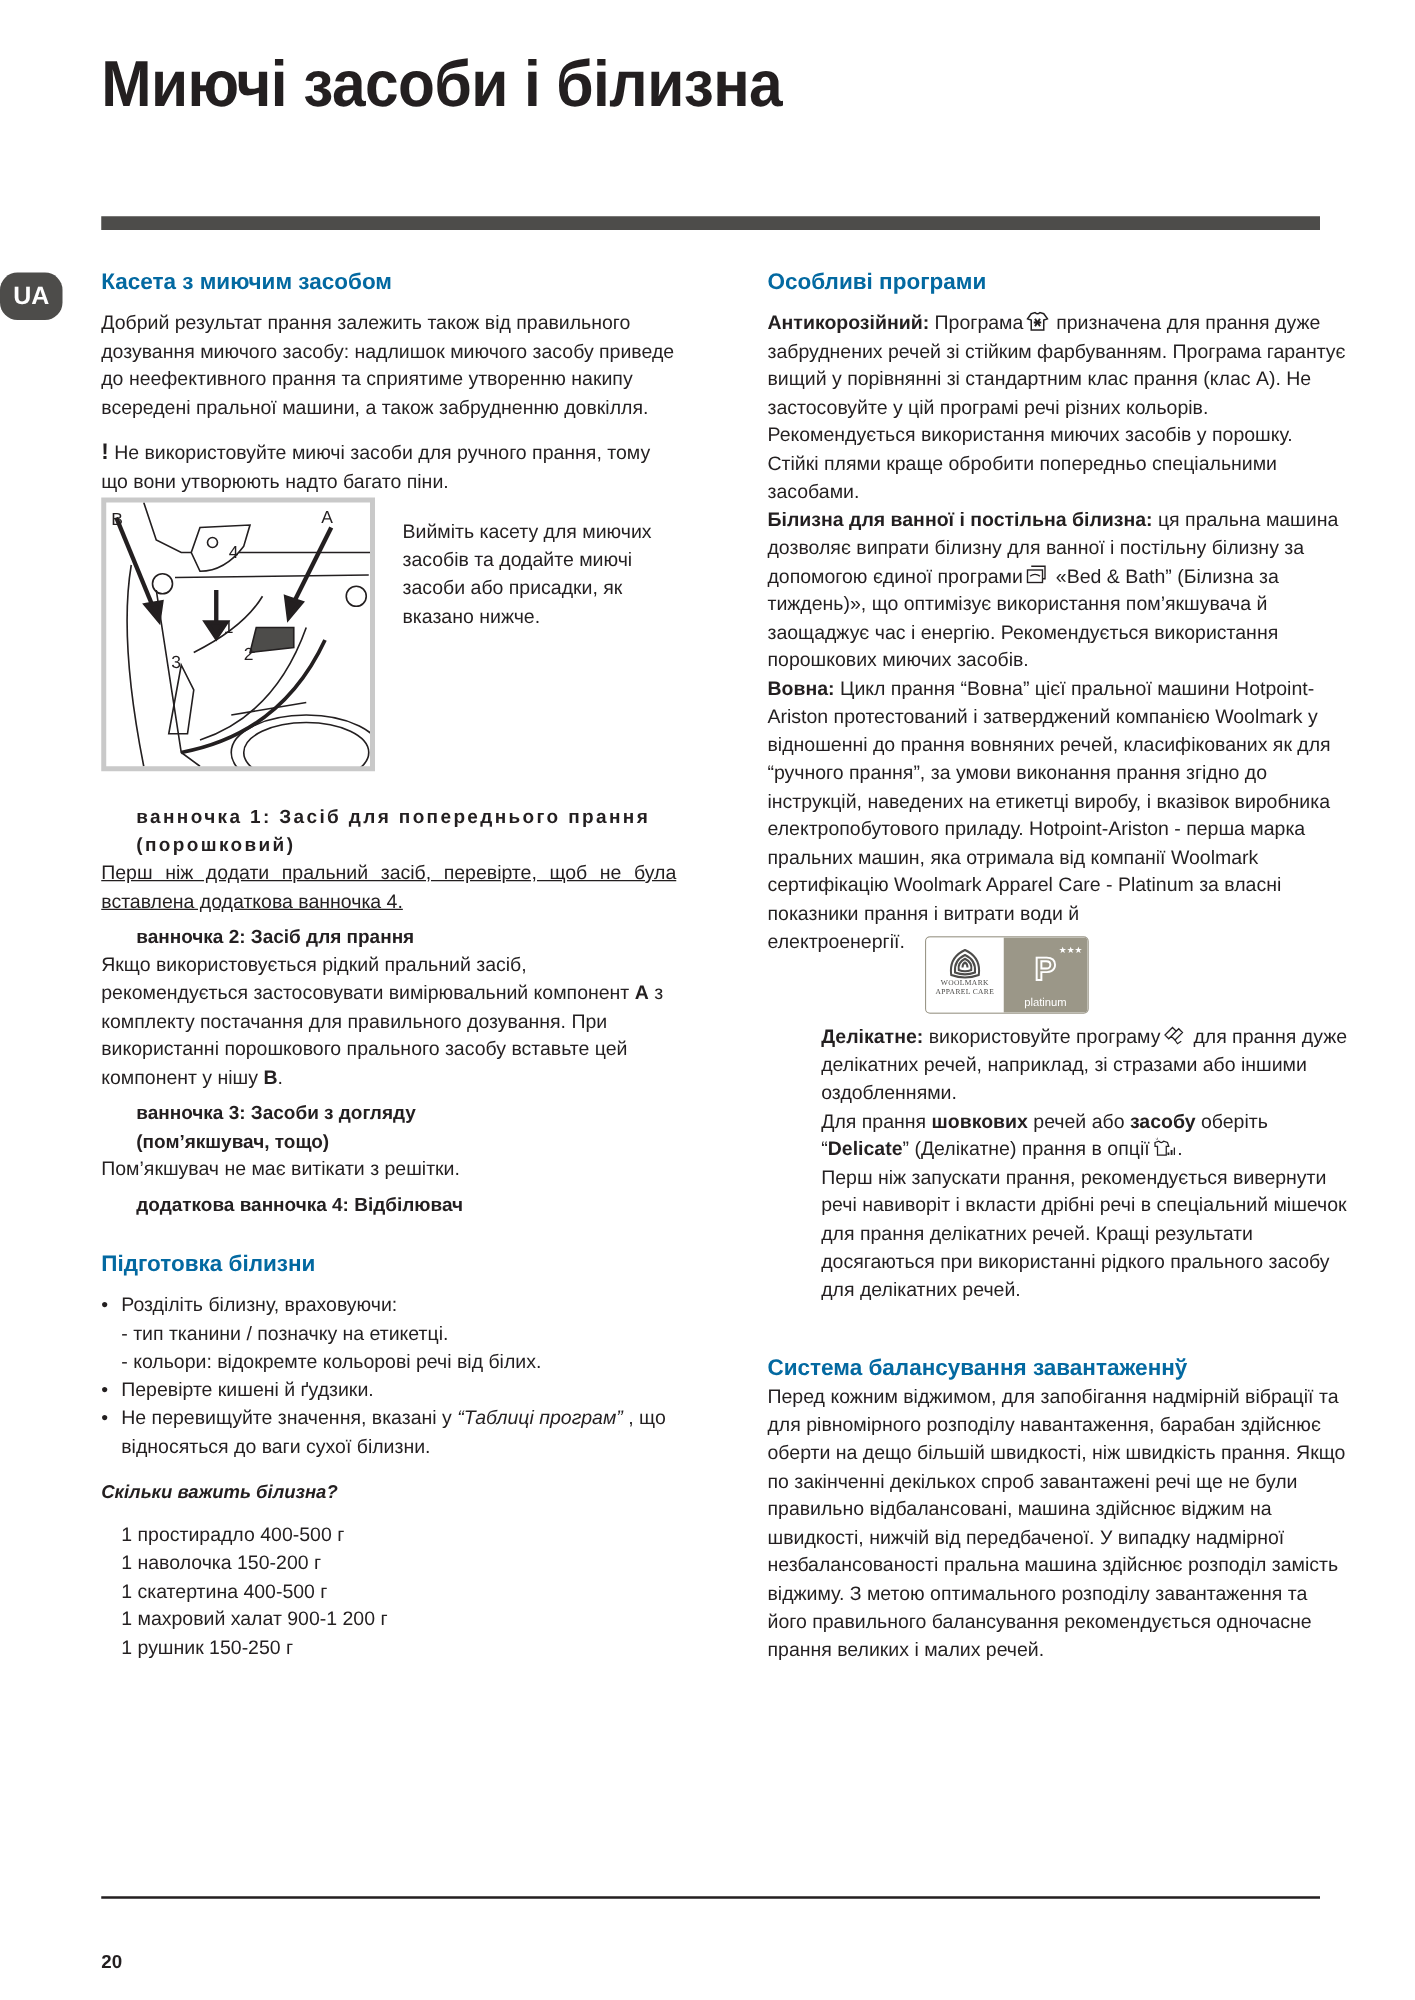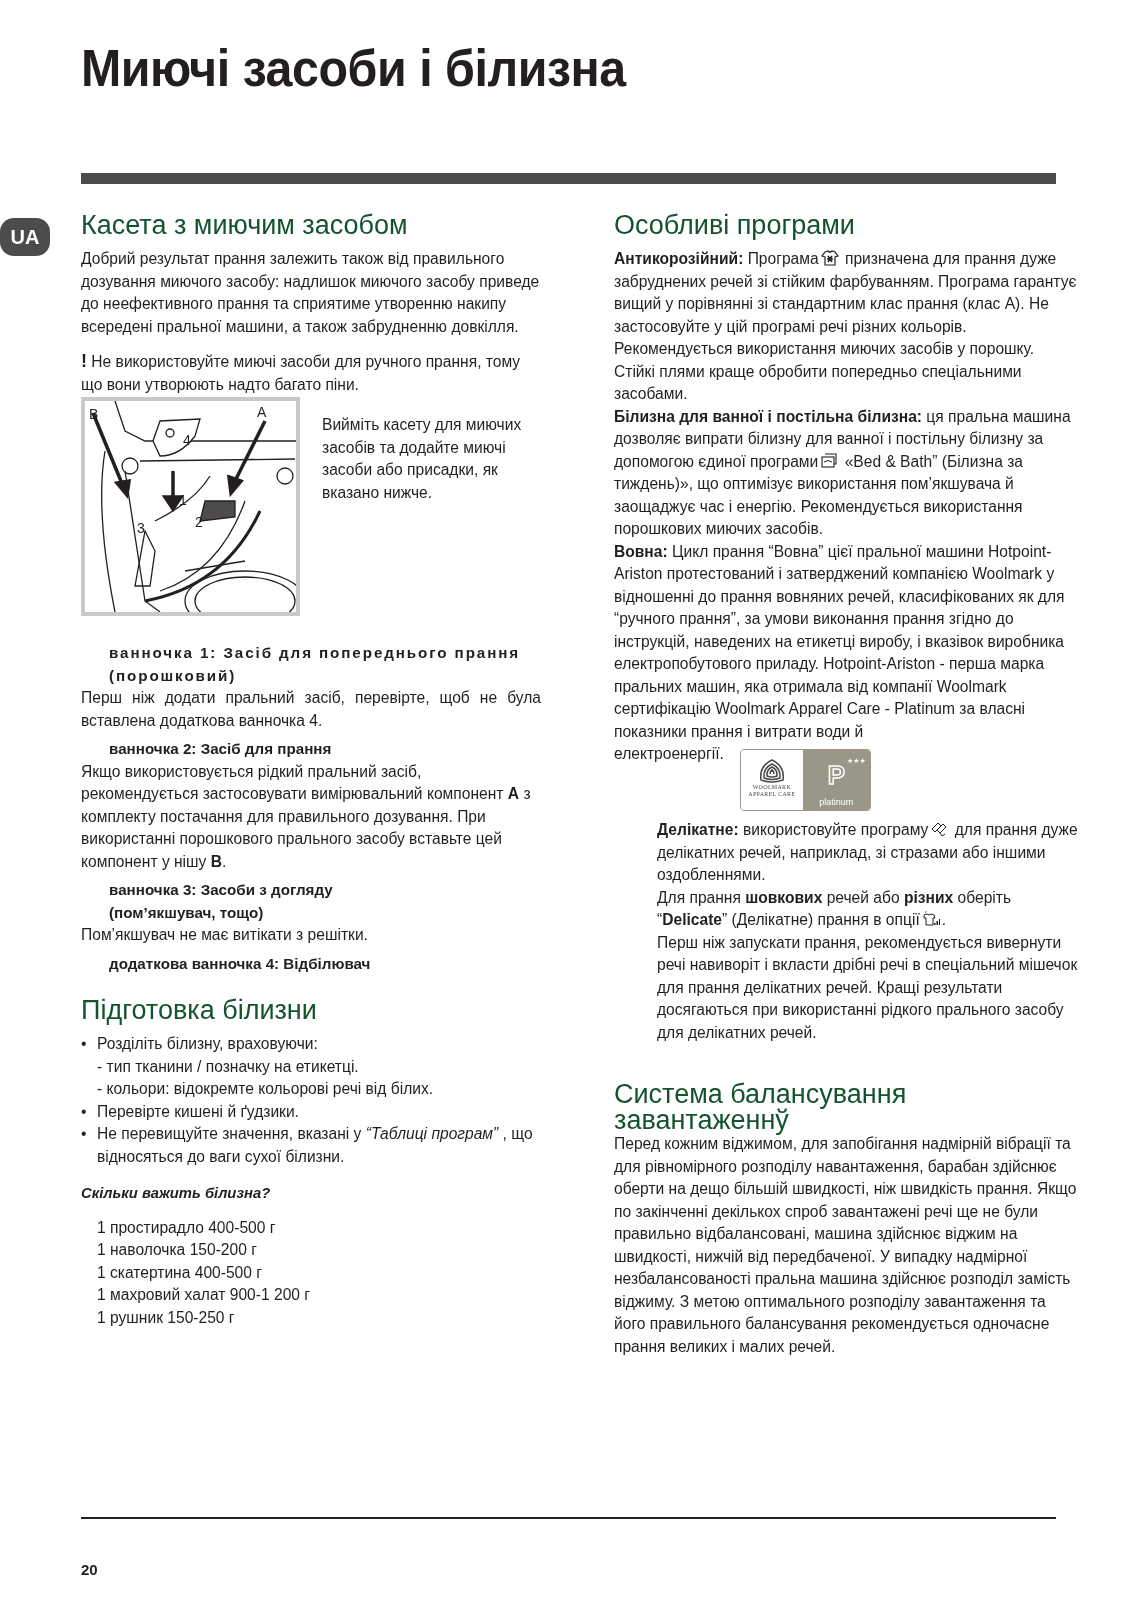--- a/index.html
+++ b/index.html
@@ -7,27 +7,27 @@
     body { position: relative; font-family: "Liberation Sans", sans-serif; color: #231f20; overflow: hidden; }
 
     .page-title { position: absolute; left: 81px; top: 38px; font-size: 52px; font-weight: bold; letter-spacing: -0.5px; color: #231f20; transform: scaleX(0.93); transform-origin: left top; }
     .top-rule { position: absolute; left: 81px; top: 173px; width: 975px; height: 11px; background: #4d4c4a; }
     .lang-tab { position: absolute; left: 0; top: 218px; width: 50px; height: 38px; background: #4d4c4a; color: #ffffff; font-size: 20px; font-weight: bold; display: flex; align-items: center; justify-content: center; border-radius: 14px; }
 
     .col { position: absolute; top: 212px; width: 460px; font-size: 15.6px; line-height: 22.5px; }
     .col-left { left: 81px; }
     .col-right { left: 614px; width: 465px; }
 
-    h2 { font-size: 27px; font-weight: normal; line-height: 26px; margin-bottom: 10px; color: #14532d; }
+    h2 { font-size: 18px; font-weight: bold; line-height: 26px; margin-bottom: 10px; color: #0369a1; }
     p { margin: 0; }
     .mb8 { margin-bottom: 8px; }
     .bold { font-weight: bold; }
     .ital { font-style: italic; }
     .spaced { letter-spacing: 1.9px; }
-    .justify { text-align: justify; }
+    .justify { text-align: justify; text-decoration: underline; }
 
     .warn-mark { font-weight: bold; font-size: 18px; }
 
     .figure-row { display: flex; align-items: flex-start; margin-top: 1px; }
     .figure { width: 219px; height: 219px; border: 4px solid #c9c9c9; background: #ffffff; flex: none; position: relative; }
     .figure svg { display: block; width: 100%; height: 100%; }
     .figure-caption { margin-left: 22px; margin-top: 17px; }
 
     .tray { margin-top: 26px; }
     .tray-title { font-weight: bold; font-size: 15.2px; margin-left: 28px; }
@@ -199,21 +199,21 @@
     </div>
 
     <div class="delicate">
       <p>
         <span class="bold">Делікатне:</span><span> використовуйте програму</span><span class="inline-icon"><svg viewBox="0 0 18 16">
               <path d="M2 8 L8 2 L11 5 L5 11 Z M7 9 L13 3 L16 6 L10 12 Z" fill="#fff" stroke="#231f20" stroke-width="1"></path>
               <path d="M10 12 L12 15 L15 13" fill="none" stroke="#231f20" stroke-width="1"></path>
             </svg></span><span> для прання дуже делікатних речей, наприклад, зі стразами або іншими оздобленнями.</span>
       </p>
       <p>
-        <span>Для прання </span><span class="bold">шовкових</span><span> речей або </span><span class="bold">різних</span><span> оберіть “</span><span class="bold">Delicate</span><span>” (Делікатне) прання в опції</span><span class="inline-icon"><svg viewBox="0 0 18 16">
+        <span>Для прання </span><span class="bold">шовкових</span><span> речей або </span><span class="bold">засобу</span><span> оберіть “</span><span class="bold">Delicate</span><span>” (Делікатне) прання в опції</span><span class="inline-icon"><svg viewBox="0 0 18 16">
               <path d="M2 4 L5 3 Q7 5 9 3 L12 4 L13 7 L11 7 L11 14 L4 14 L4 7 L2 7 Z" fill="#fff" stroke="#231f20" stroke-width="1"></path>
               <rect x="12" y="12" width="1.5" height="2" fill="#231f20"></rect>
               <rect x="14.5" y="10" width="1.5" height="4" fill="#231f20"></rect>
               <rect x="17" y="8" width="1" height="6" fill="#231f20"></rect>
               <path d="M3 1 L4 2 M4 0 L4 1" stroke="#231f20" stroke-width="0.6"></path>
             </svg></span><span>.</span>
       </p>
       <p>Перш ніж запускати прання, рекомендується вивернути речі навиворіт і вкласти дрібні речі в спеціальний мішечок для прання делікатних речей. Кращі результати досягаються при використанні рідкого прального засобу для делікатних речей.</p>
     </div>
   </section>

